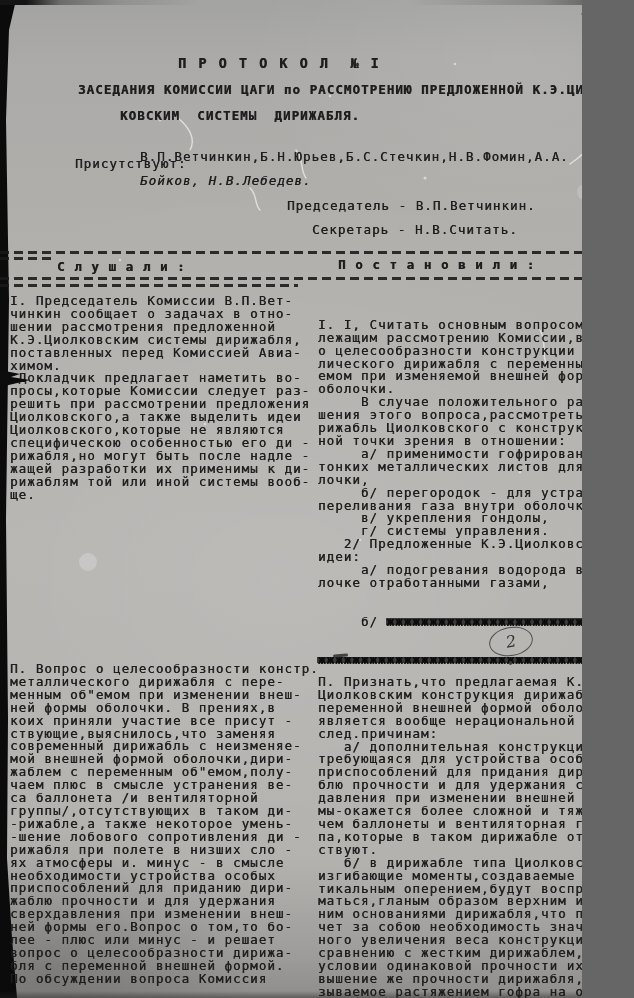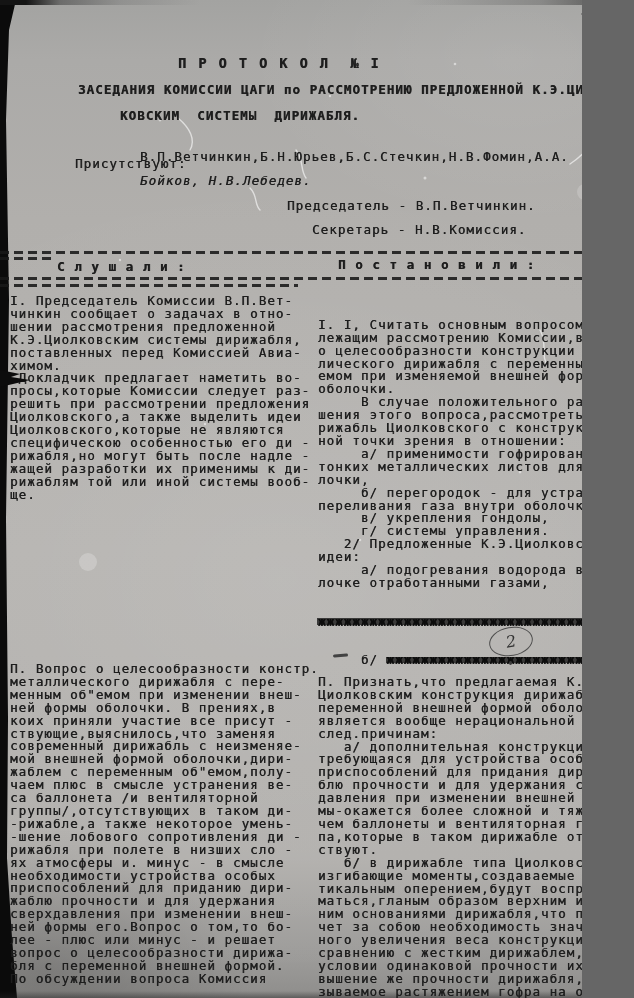--- a/index.html
+++ b/index.html
@@ -103,21 +103,21 @@
     </svg>
   </div>
 
   <pre class="type title">П Р О Т О К О Л  № I</pre>
   <pre class="type subtitle1">ЗАСЕДАНИЯ КОМИССИИ ЦАГИ по РАССМОТРЕНИЮ ПРЕДЛОЖЕННОЙ К.Э.ЦИОЛ-</pre>
   <pre class="type subtitle2">КОВСКИМ  СИСТЕМЫ  ДИРИЖАБЛЯ.</pre>
   <pre class="type att-label">Присутствуют:</pre>
   <pre class="type att-line1">В.П.Ветчинкин,Б.Н.Юрьев,Б.С.Стечкин,Н.В.Фомин,А.А.</pre>
   <pre class="type att-line2">Бойков, Н.В.Лебедев.</pre>
   <pre class="type chairman">Председатель - В.П.Ветчинкин.</pre>
-  <pre class="type secretary">Секретарь - Н.В.Комиссия.</pre>
+  <pre class="type secretary">Секретарь - Н.В.Считать.</pre>
 
   <div class="rule rule1"></div>
   <div class="rule rule1b"></div>
   <div class="rule rule2"></div>
   <div class="rule rule2b"></div>
 
   <pre class="type hdr-heard">С л у ш а л и :</pre>
   <pre class="type hdr-resolved">П о с т а н о в и л и :</pre>
 
   <pre class="type heard1">I. Председатель Комиссии В.П.Вет-
@@ -177,22 +177,22 @@
 тонких металлических листов для обо-
 лочки,
      б/ перегородок - для устранения
 переливания газа внутри оболочки,
      в/ укрепления гондолы,
      г/ системы управления.
    2/ Предложенные К.Э.Циолковским
 идеи:
      а/ подогревания водорода в обо-
 лочке отработанными газами,</pre>
+    <div class="redline"><span>     б/ </span><span class="redacted">жжжжжжжжжжжжжжжжжжжжжжжжжжжжж</span></div>
     <div class="redline"><span class="redacted">жжжжжжжжжжжжжжжжжжжжжжжжжжжжжжж</span></div>
-    <div class="redline"><span>     б/ </span><span class="redacted">жжжжжжжжжжжжжжжжжжжжжжжжжжжжж</span></div>
   </div>
   <pre class="type resolved2">П. Признать,что предлагаемая К.Э.
 Циолковским конструкция дирижабля с
 переменной внешней формой оболочки
 является вообще нерациональной по
 след.причинам:
    а/ дополнительная конструкция,по-
 требующаяся для устройства особых
 приспособлений для придания дирижа-
 блю прочности и для удержания сверх-

